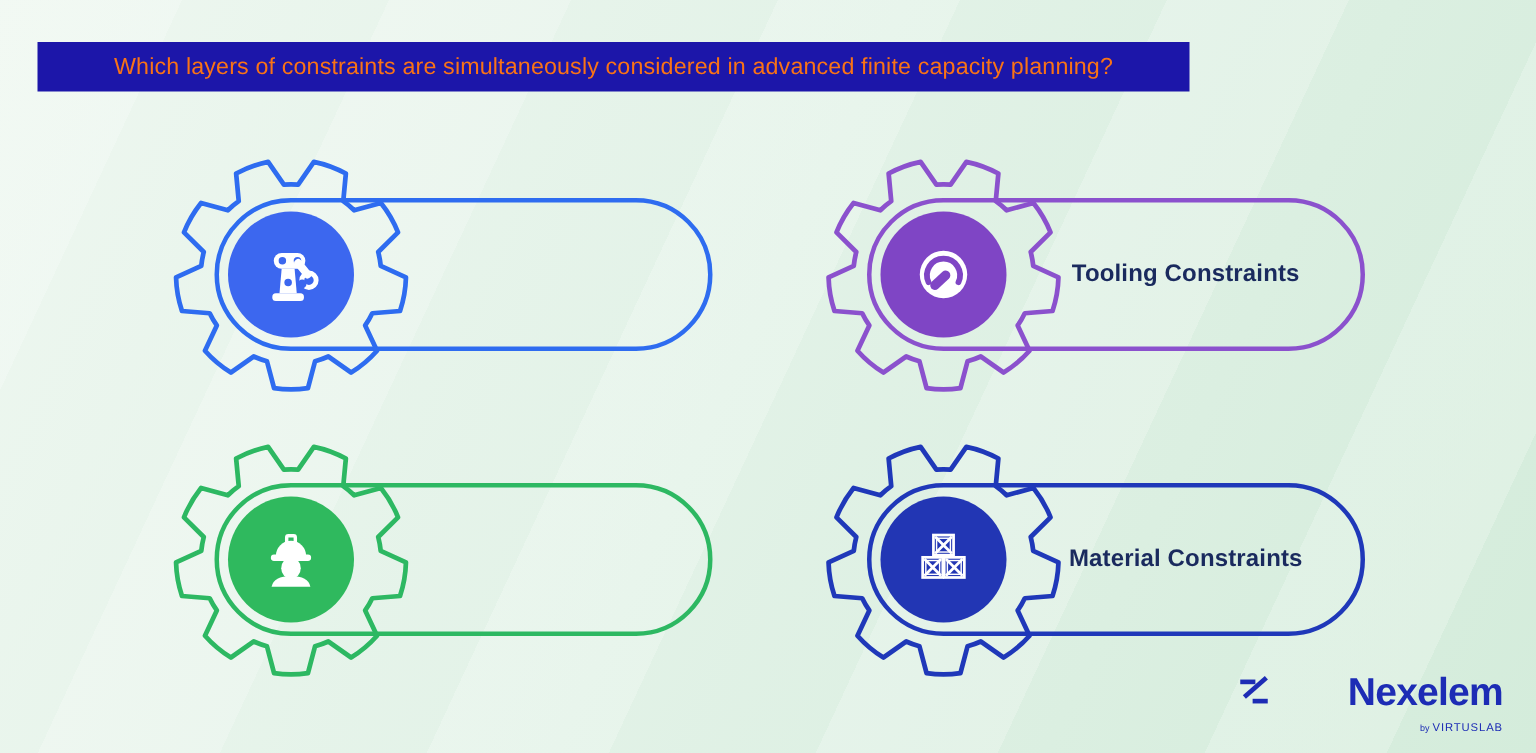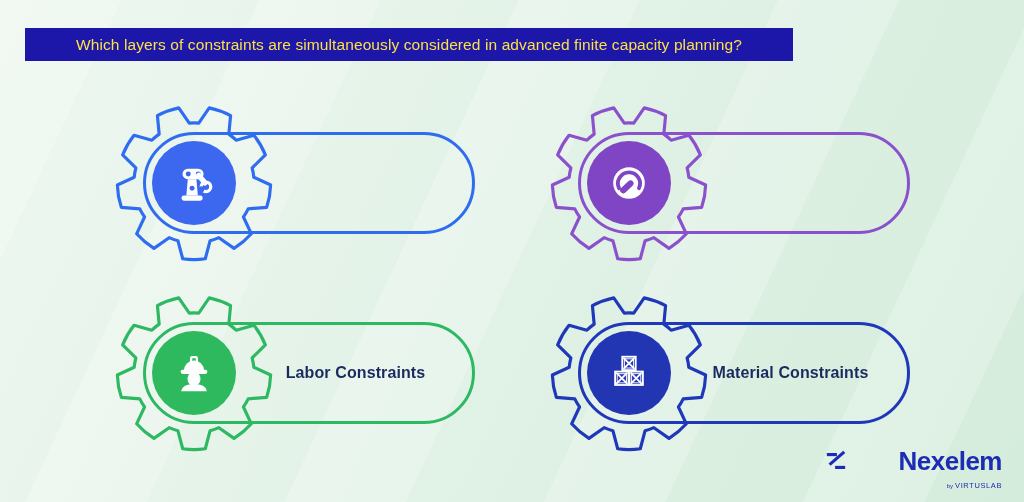--- a/index.html
+++ b/index.html
@@ -22,21 +22,21 @@
 
   
   .banner {
     position: absolute;
     left: 25px; top: 28px;
     width: 768px; height: 33px;
     background: var(--header-bg, #1c16a9);
     display: flex; align-items: center; justify-content: center;
   }
   .banner-text {
-    color: #fde047;
+    color: #f97316;
     font-size: 15.5px;
     font-weight: 500;
     letter-spacing: 0.1px;
     white-space: nowrap;
   }
 
   
   .card { position: absolute; width: 390px; height: 176px; }
   .card.c0 { left: 102px; top:  95px; }
   .card.c1 { left: 537px; top:  95px; }
@@ -138,37 +138,37 @@
       <path d="M106.0 24.2 L119.3 4.9 A97 97 0 0 1 146.3 14.8 L144.1 38.1 A76 76 0 0 1 153.3 45.8 L153.3 45.8 L175.9 39.6 A97 97 0 0 1 190.3 64.4 L173.6 81.0 A76 76 0 0 1 175.7 92.7 L175.7 92.7 L197.0 102.5 A97 97 0 0 1 192.0 130.8 L168.6 132.7 A76 76 0 0 1 162.6 143.0 L162.6 143.0 L172.6 164.3 A97 97 0 0 1 150.7 182.7 L131.5 169.2 A76 76 0 0 1 120.3 173.2 L120.3 173.2 L114.3 195.9 A97 97 0 0 1 85.7 195.9 L79.7 173.2 A76 76 0 0 1 68.5 169.2 L68.5 169.2 L49.3 182.7 A97 97 0 0 1 27.4 164.3 L37.4 143.0 A76 76 0 0 1 31.4 132.7 L31.4 132.7 L8.0 130.8 A97 97 0 0 1 3.0 102.5 L24.3 92.7 A76 76 0 0 1 26.4 81.0 L26.4 81.0 L9.7 64.4 A97 97 0 0 1 24.1 39.6 L46.7 45.8 A76 76 0 0 1 55.9 38.1 L55.9 38.1 L53.7 14.8 A97 97 0 0 1 80.7 4.9 L94.0 24.2 A76 76 0 0 1 106.0 24.2 Z"></path>
     </svg>
     <div class="pill"></div>
     <div class="icon-circle">
       <svg width="46" height="46" viewBox="0 0 48 48">
         <circle cx="24" cy="24" r="16.5" fill="#fff"></circle>
         <path d="M13.6 29.4 A11.5 11.5 0 1 1 34.4 29.4" fill="none" stroke="var(--fill)" stroke-width="4" stroke-linecap="round"></path>
         <path d="M25.5 24.5 L18 31.5" stroke="var(--fill)" stroke-width="6.5" stroke-linecap="round"></path>
       </svg>
     </div>
+    <div class="card-label">Tooling Constraints</div>
   </div>
 
   <div class="card c2" style="--accent: #2db862; --fill: #2fb95e;">
     <svg class="gear" viewBox="0 0 200 200">
       <path d="M106.0 24.2 L119.3 4.9 A97 97 0 0 1 146.3 14.8 L144.1 38.1 A76 76 0 0 1 153.3 45.8 L153.3 45.8 L175.9 39.6 A97 97 0 0 1 190.3 64.4 L173.6 81.0 A76 76 0 0 1 175.7 92.7 L175.7 92.7 L197.0 102.5 A97 97 0 0 1 192.0 130.8 L168.6 132.7 A76 76 0 0 1 162.6 143.0 L162.6 143.0 L172.6 164.3 A97 97 0 0 1 150.7 182.7 L131.5 169.2 A76 76 0 0 1 120.3 173.2 L120.3 173.2 L114.3 195.9 A97 97 0 0 1 85.7 195.9 L79.7 173.2 A76 76 0 0 1 68.5 169.2 L68.5 169.2 L49.3 182.7 A97 97 0 0 1 27.4 164.3 L37.4 143.0 A76 76 0 0 1 31.4 132.7 L31.4 132.7 L8.0 130.8 A97 97 0 0 1 3.0 102.5 L24.3 92.7 A76 76 0 0 1 26.4 81.0 L26.4 81.0 L9.7 64.4 A97 97 0 0 1 24.1 39.6 L46.7 45.8 A76 76 0 0 1 55.9 38.1 L55.9 38.1 L53.7 14.8 A97 97 0 0 1 80.7 4.9 L94.0 24.2 A76 76 0 0 1 106.0 24.2 Z"></path>
     </svg>
     <div class="pill"></div>
     <div class="icon-circle">
       <svg width="46" height="46" viewBox="0 0 48 48">
         <rect x="21" y="7.5" width="6" height="7.5" rx="1.2" fill="var(--fill)" stroke="#fff" stroke-width="2.4"></rect>
         <path d="M13.5 21.5 a10.5 10.5 0 0 1 21 0 Z" fill="#fff"></path>
         <rect x="10" y="20.5" width="28" height="4.5" rx="2.2" fill="#fff"></rect>
         <ellipse cx="24" cy="30" rx="6.8" ry="7.5" fill="#fff"></ellipse>
         <path d="M10.5 43 q1.5 -7.5 13.5 -7.5 q12 0 13.5 7.5 Z" fill="#fff"></path>
       </svg>
     </div>
-    <div class="card-label">Labor Constraints</div>
   </div>
 
   <div class="card c3" style="--accent: #1f38b9; --fill: #2236b4;">
     <svg class="gear" viewBox="0 0 200 200">
       <path d="M106.0 24.2 L119.3 4.9 A97 97 0 0 1 146.3 14.8 L144.1 38.1 A76 76 0 0 1 153.3 45.8 L153.3 45.8 L175.9 39.6 A97 97 0 0 1 190.3 64.4 L173.6 81.0 A76 76 0 0 1 175.7 92.7 L175.7 92.7 L197.0 102.5 A97 97 0 0 1 192.0 130.8 L168.6 132.7 A76 76 0 0 1 162.6 143.0 L162.6 143.0 L172.6 164.3 A97 97 0 0 1 150.7 182.7 L131.5 169.2 A76 76 0 0 1 120.3 173.2 L120.3 173.2 L114.3 195.9 A97 97 0 0 1 85.7 195.9 L79.7 173.2 A76 76 0 0 1 68.5 169.2 L68.5 169.2 L49.3 182.7 A97 97 0 0 1 27.4 164.3 L37.4 143.0 A76 76 0 0 1 31.4 132.7 L31.4 132.7 L8.0 130.8 A97 97 0 0 1 3.0 102.5 L24.3 92.7 A76 76 0 0 1 26.4 81.0 L26.4 81.0 L9.7 64.4 A97 97 0 0 1 24.1 39.6 L46.7 45.8 A76 76 0 0 1 55.9 38.1 L55.9 38.1 L53.7 14.8 A97 97 0 0 1 80.7 4.9 L94.0 24.2 A76 76 0 0 1 106.0 24.2 Z"></path>
     </svg>
     <div class="pill"></div>
     <div class="icon-circle">
       <svg width="46" height="46" viewBox="0 0 48 48" fill="none" stroke="#fff">
         <g stroke-width="1.9">

